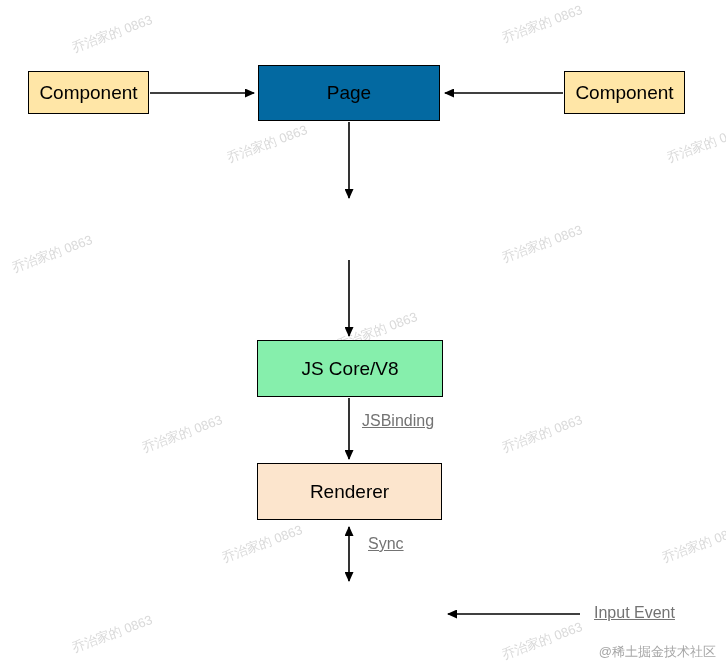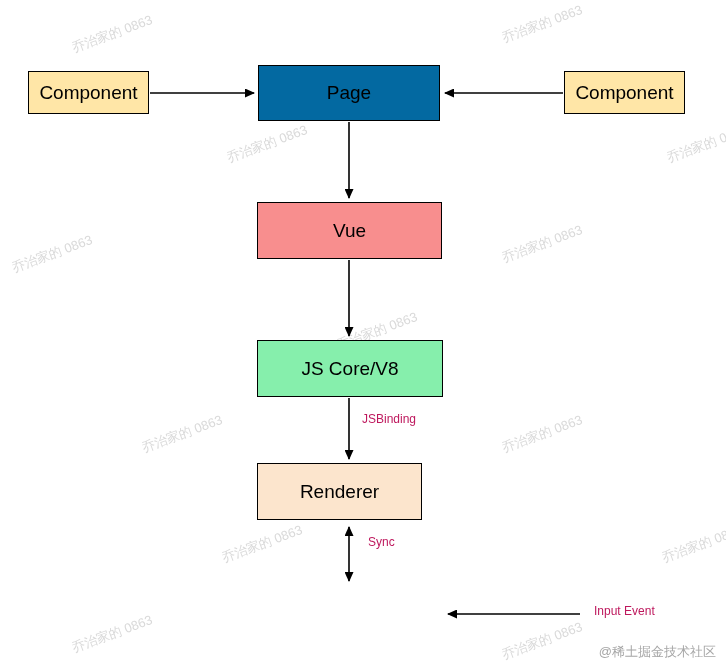--- a/index.html
+++ b/index.html
@@ -27,23 +27,24 @@
   .node{
     position:absolute;
     border:1px solid #000;
     display:flex;align-items:center;justify-content:center;
     font-size:19px;color:#000;
     box-sizing:border-box;
     z-index:3;
   }
   .edge-label{
     position:absolute;
-    font-size:12px;color:#be185d;
+    font-size:16px;color:#737373;
     white-space:nowrap;
     z-index:3;
+    text-decoration:underline;
   }
   .credit{
     position:absolute;
     right:10px;bottom:6px;
     font-size:13px;
     color:#a6a6a6;
     z-index:4;
   }
 </style>
 </head>
@@ -85,29 +86,26 @@
   </div>
 
   <div class="node" style="left: 258px; top: 65px; width: 182px; height: 56px; background-color: #0369a1;">
     <span>Page</span>
   </div>
 
   <div class="node" style="left: 564px; top: 71px; width: 121px; height: 43px; background-color: rgb(255, 230, 167);">
     <span>Component</span>
   </div>
 
-  <div class="node" style="left: 257px; top: 202px; width: 185px; height: 57px; background-color: rgb(248, 142, 142);">
-    <span>Vue</span>
-  </div>
 
   <div class="node" style="left: 257px; top: 340px; width: 186px; height: 57px; background-color: #86efac;">
     <span>JS Core/V8</span>
   </div>
 
-  <div class="node" style="left: 257px; top: 463px; width: 165px; height: 57px; background-color: rgb(252, 229, 205);">
+  <div class="node" style="left: 257px; top: 463px; width: 185px; height: 57px; background-color: rgb(252, 229, 205);">
     <span>Renderer</span>
   </div>
 
 
   <div class="edge-label" style="left:362px;top:412px">JSBinding</div>
   <div class="edge-label" style="left:368px;top:535px">Sync</div>
   <div class="edge-label" style="left:594px;top:604px">Input Event</div>
 
   <div class="credit">@稀土掘金技术社区</div>
 

